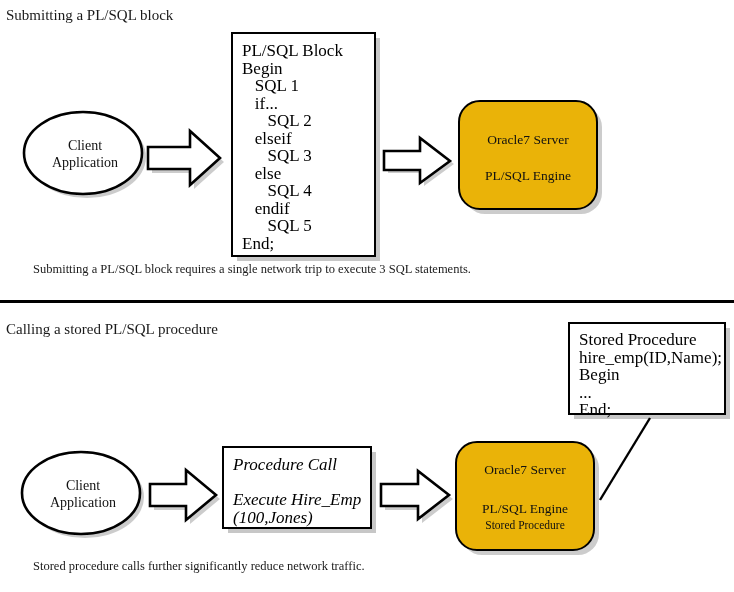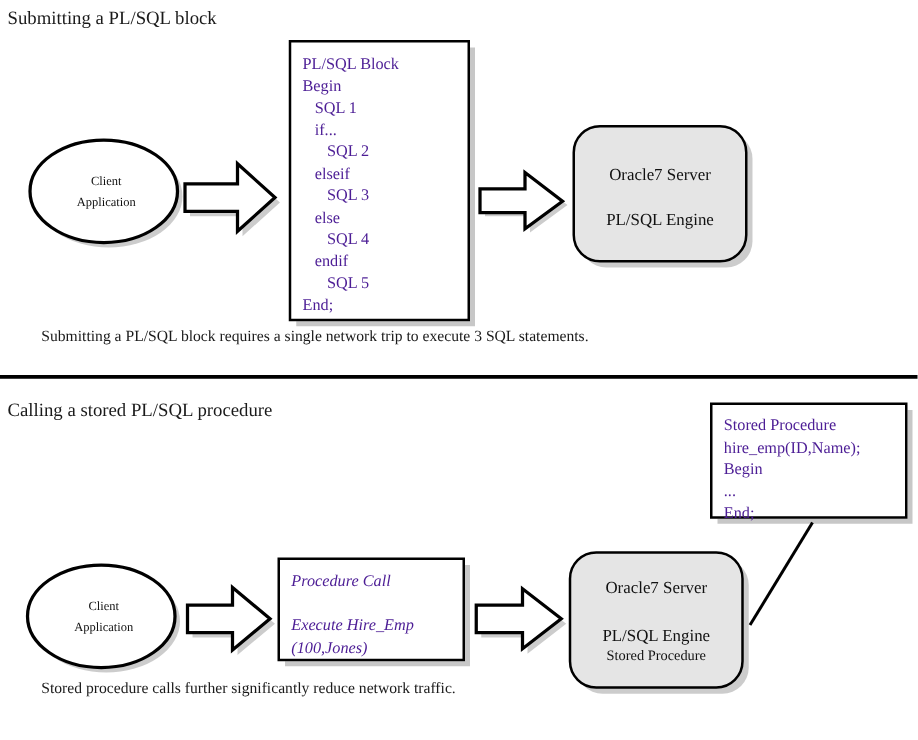--- a/index.html
+++ b/index.html
@@ -46,54 +46,54 @@
 
   
   .caption {
     position: absolute;
     font-size: 12.5px;
     line-height: 15px;
     white-space: nowrap;
     color: #1a1a1a;
   }
   #caption-1 { left: 33px; top: 262px; font-family: Liberation Serif, serif; }
-  #caption-2 { left: 33px; top: 543px; }
+  #caption-2 { left: 33px; top: 559px; }
 
   
   .box {
     position: absolute;
     background: #ffffff;
     border: 2.5px solid #000000;
     box-sizing: border-box;
     box-shadow: 5px 5px 0 -1px rgba(0,0,0,0.22);
   }
   .box-text {
     position: absolute;
-    font-size: 13px;
+    font-size: 17px;
     line-height: 17.5px;
     white-space: pre;
-    color: #4c1d95;
+    color: #000000;
   }
 
   
   #plsql-block { left: 231px; top: 32px; width: 145px; height: 225px; }
   #plsql-block .box-text { left: 9px; top: 8px; }
 
   
   #stored-proc-box { left: 568px; top: 322px; width: 158px; height: 93px; }
   #stored-proc-box .box-text { left: 9px; top: 7px; }
 
   
   #proc-call-box { left: 222px; top: 446px; width: 150px; height: 83px; font-style: italic; }
   #proc-call-box .box-text { left: 9px; top: 8px; }
 
   
   .server-box {
     position: absolute;
-    background: #e5e5e5;
+    background: #eab308;
     border: 2.5px solid #000000;
     border-radius: 22px;
     box-sizing: border-box;
     box-shadow: 5px 5px 0 -1px rgba(0,0,0,0.20);
     text-align: center;
   }
   .server-line {
     position: absolute;
     width: 100%;
     text-align: center;
@@ -116,21 +116,21 @@
   #server-box-2 .l3 { top: 74px; }
 
   
   .ellipse-wrap {
     position: absolute;
   }
   .ellipse-label {
     position: absolute;
     width: 100%;
     text-align: center;
-    font-size: 10px;
+    font-size: 14px;
     line-height: 17px;
     color: #111111;
     white-space: nowrap;
   }
   #ellipse-1 { left: 22px; top: 110px; width: 126px; height: 90px; }
   #ellipse-1 .ellipse-label { top: 27px; }
   #ellipse-2 { left: 20px; top: 450px; width: 126px; height: 90px; }
   #ellipse-2 .ellipse-label { top: 27px; }
 
   

